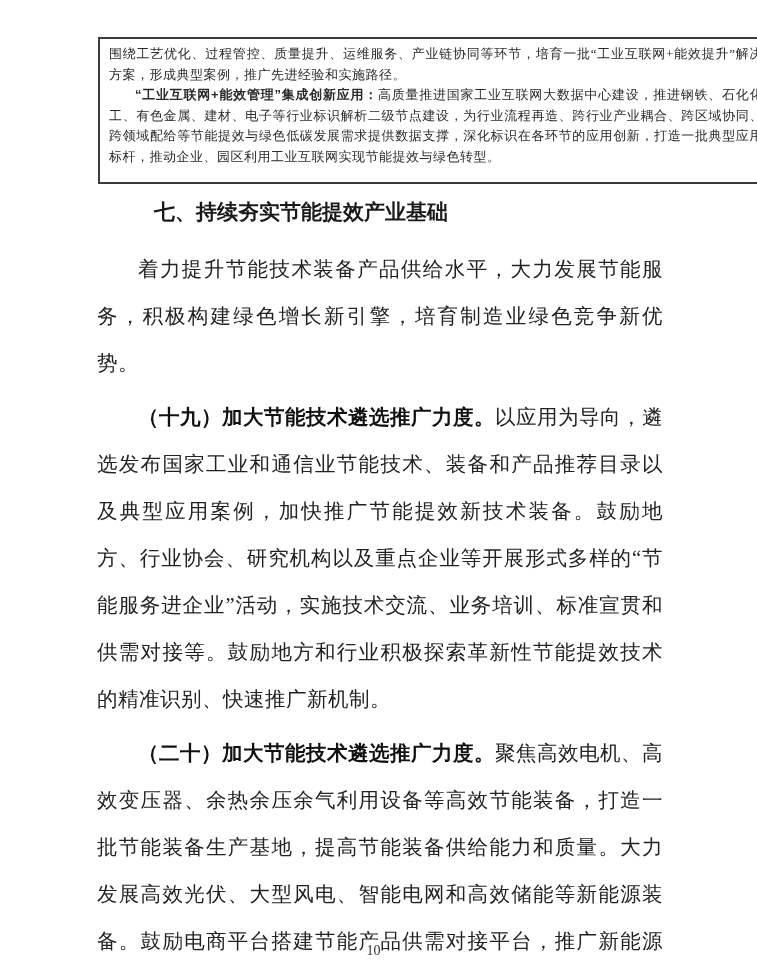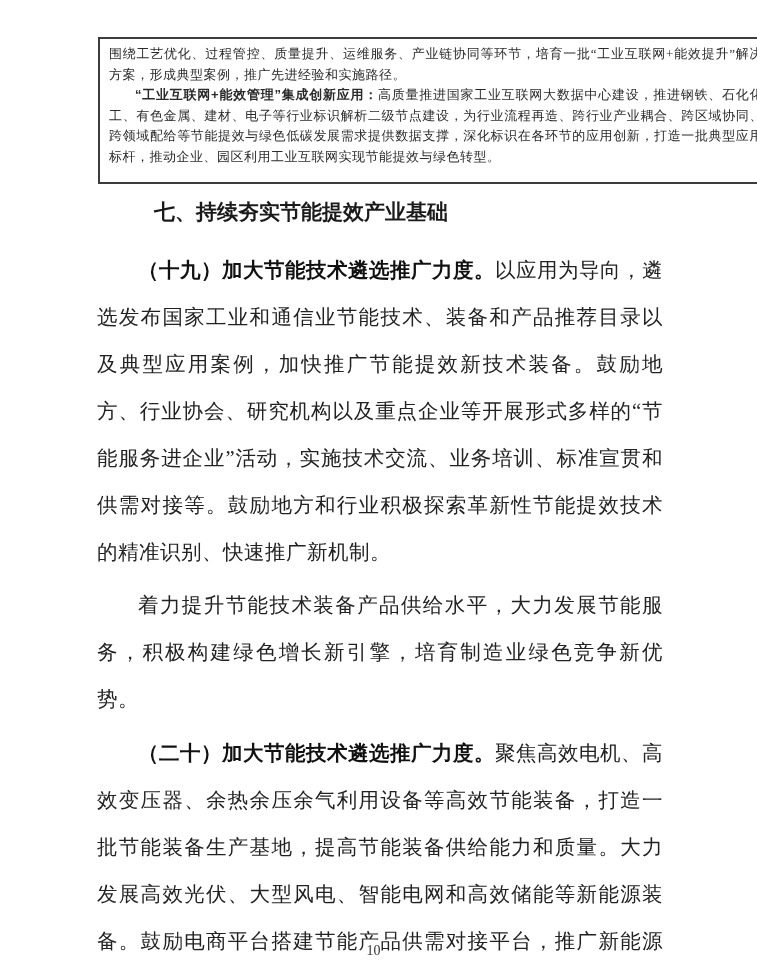--- a/index.html
+++ b/index.html
@@ -86,25 +86,25 @@
   <div class="callout">
     <p>围绕工艺优化、过程管控、质量提升、运维服务、产业链协同等环节，培育一批“工业互联网+能效提升”解决方案，形成典型案例，推广先进经验和实施路径。</p>
     <p class="indent">
       <span class="lead">“工业互联网+能效管理”集成创新应用：</span><span>高质量推进国家工业互联网大数据中心建设，推进钢铁、石化化工、有色金属、建材、电子等行业标识解析二级节点建设，为行业流程再造、跨行业产业耦合、跨区域协同、跨领域配给等节能提效与绿色低碳发展需求提供数据支撑，深化标识在各环节的应用创新，打造一批典型应用标杆，推动企业、园区利用工业互联网实现节能提效与绿色转型。</span>
     </p>
   </div>
 
   <div class="content">
     <div class="heading">七、持续夯实节能提效产业基础</div>
 
+    <p class="body">着力提升节能技术装备产品供给水平，大力发展节能服务，积极构建绿色增长新引擎，培育制造业绿色竞争新优势。</p>
+
     <p class="body">
       <span class="lead">（十九）加大节能技术遴选推广力度。</span><span>以应用为导向，遴选发布国家工业和通信业节能技术、装备和产品推荐目录以及典型应用案例，加快推广节能提效新技术装备。鼓励地方、行业协会、研究机构以及重点企业等开展形式多样的“节能服务进企业”活动，实施技术交流、业务培训、标准宣贯和供需对接等。鼓励地方和行业积极探索革新性节能提效技术的精准识别、快速推广新机制。</span>
     </p>
-
-    <p class="body">着力提升节能技术装备产品供给水平，大力发展节能服务，积极构建绿色增长新引擎，培育制造业绿色竞争新优势。</p>
 
     <p class="body">
       <span class="lead">（二十）加大节能技术遴选推广力度。</span><span>聚焦高效电机、高效变压器、余热余压余气利用设备等高效节能装备，打造一批节能装备生产基地，提高节能装备供给能力和质量。大力发展高效光伏、大型风电、智能电网和高效储能等新能源装备。鼓励电商平台搭建节能产品供需对接平台，推广新能源汽车、高效节能家用电器、高效照明产品及系统、绿色建筑材料等。加快建立统一的绿色产品认证与标识体系，完善绿色产品认证采信机制。</span>
     </p>
 
   </div>
 
   <div class="page-number">10</div>
 
 </div>

